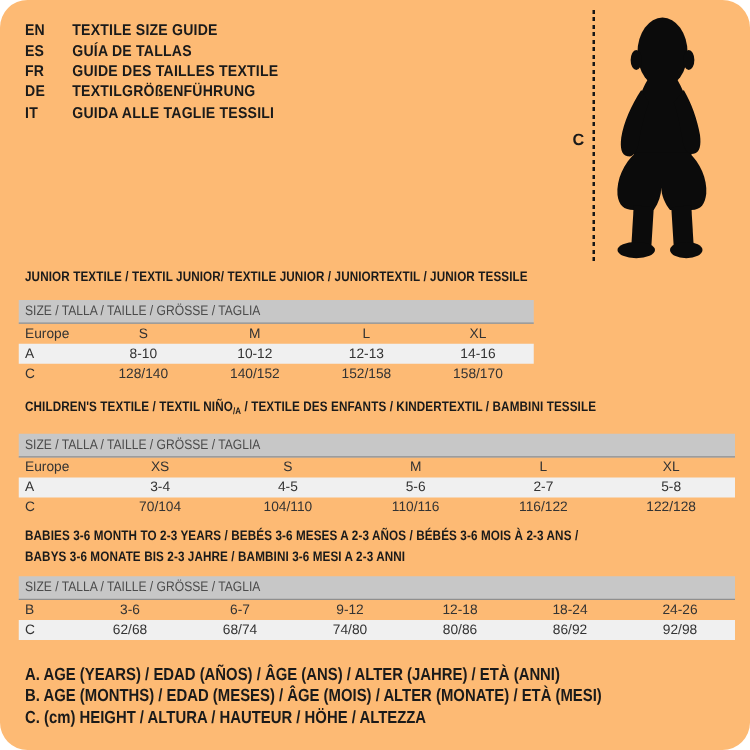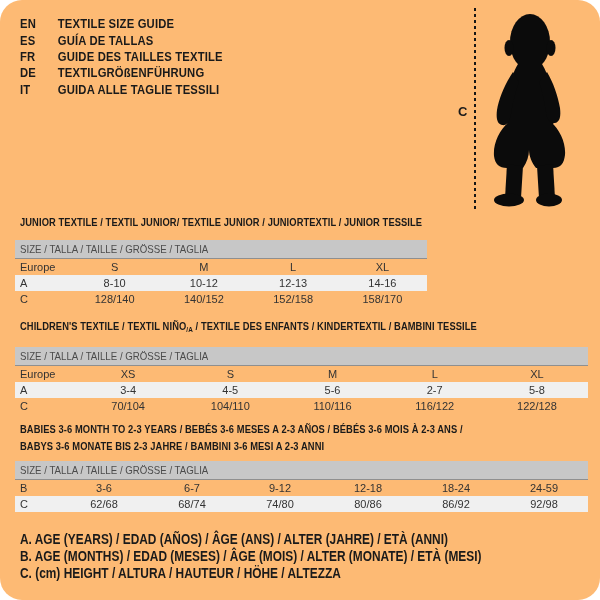--- a/index.html
+++ b/index.html
@@ -160,21 +160,21 @@
     <div class="bar">
       <span class="cond">SIZE / TALLA / TAILLE / GRÖSSE / TAGLIA</span>
     </div>
     <div class="trow">
       <span class="lab">B</span>
       <span class="cell">3-6</span>
       <span class="cell">6-7</span>
       <span class="cell">9-12</span>
       <span class="cell">12-18</span>
       <span class="cell">18-24</span>
-      <span class="cell">24-59</span>
+      <span class="cell">24-26</span>
     </div>
     <div class="trow shaded">
       <span class="lab">C</span>
       <span class="cell">62/68</span>
       <span class="cell">68/74</span>
       <span class="cell">74/80</span>
       <span class="cell">80/86</span>
       <span class="cell">86/92</span>
       <span class="cell">92/98</span>
     </div>

